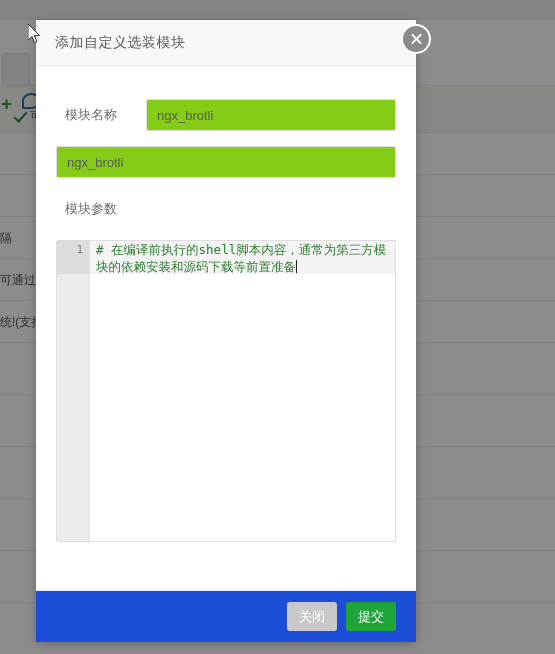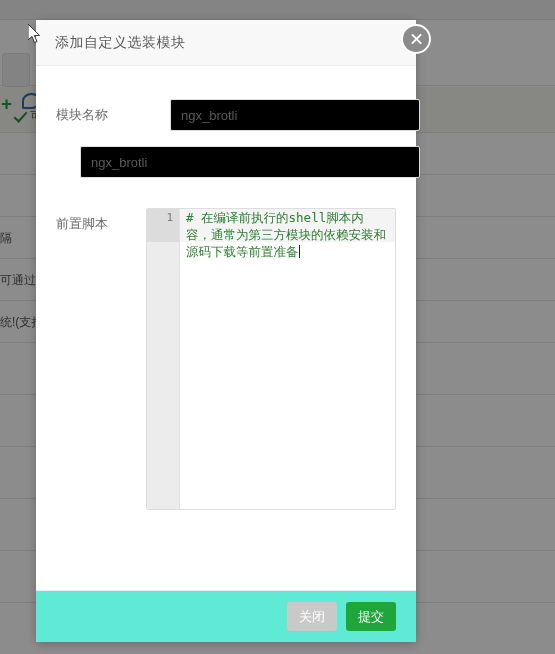--- a/index.html
+++ b/index.html
@@ -160,41 +160,40 @@
   }
 
   .form-row {
     display: flex;
     align-items: flex-start;
     margin-bottom: 15px;
   }
   .form-label {
     width: 90px;
     flex: none;
-    text-align: left;
+    text-align: center;
     padding-right: 20px;
     font-size: 13px;
     color: #6b6b6b;
     line-height: 32px;
   }
   .form-control {
     flex: 1;
   }
   .text-input {
     width: 100%;
     height: 32px;
     border: 1px solid #dedede;
     border-radius: 2px;
     padding: 0 10px;
     font-size: 13px;
     color: #5a5a5a;
     font-family: "Liberation Sans", "DejaVu Sans", sans-serif;
     outline: none;
-    background: #000000;
-    margin-left: 24px;
+    background: #84cc16;
   }
   .text-input::placeholder { color: #b9b9b9; }
 
   
   .editor {
     position: relative;
     width: 100%;
     height: 302px;
     border: 1px solid #dedede;
     border-radius: 2px;
@@ -258,21 +257,21 @@
     vertical-align: -2px;
     margin-left: 0px;
   }
 
   
   .modal-footer {
     position: absolute;
     left: 0; bottom: 0;
     width: 100%;
     height: 52px;
-    background: #5eead4;
+    background: #1d4ed8;
     border-top: 1px solid #ececec;
     display: flex;
     align-items: center;
     justify-content: flex-end;
     padding-right: 20px;
     gap: 9px;
   }
   .btn {
     min-width: 46px;
     height: 29px;
@@ -351,24 +350,24 @@
       </div>
     </div>
 
     <div class="form-row">
       <div class="form-control">
         <input class="text-input" type="text" value="ngx_brotli" style="">
       </div>
     </div>
 
     <div class="form-row">
+      <div class="form-label">模块参数</div>
     </div>
 
     <div class="form-row">
-      <div class="form-label">前置脚本</div>
       <div class="form-control">
         <div class="editor">
           <div class="gutter">
             <div class="gutter-active"></div>
             <div class="lineno">1</div>
           </div>
           <div class="code-area">
             <div class="code-active-bg"></div>
             <div class="code-text"><span class="hash mono-en">#</span> <span>在编译前执行的shell脚本内容，通常为第三方模块的依赖安装和源码下载等前置准备</span><span class="caret"></span></div>
           </div>

